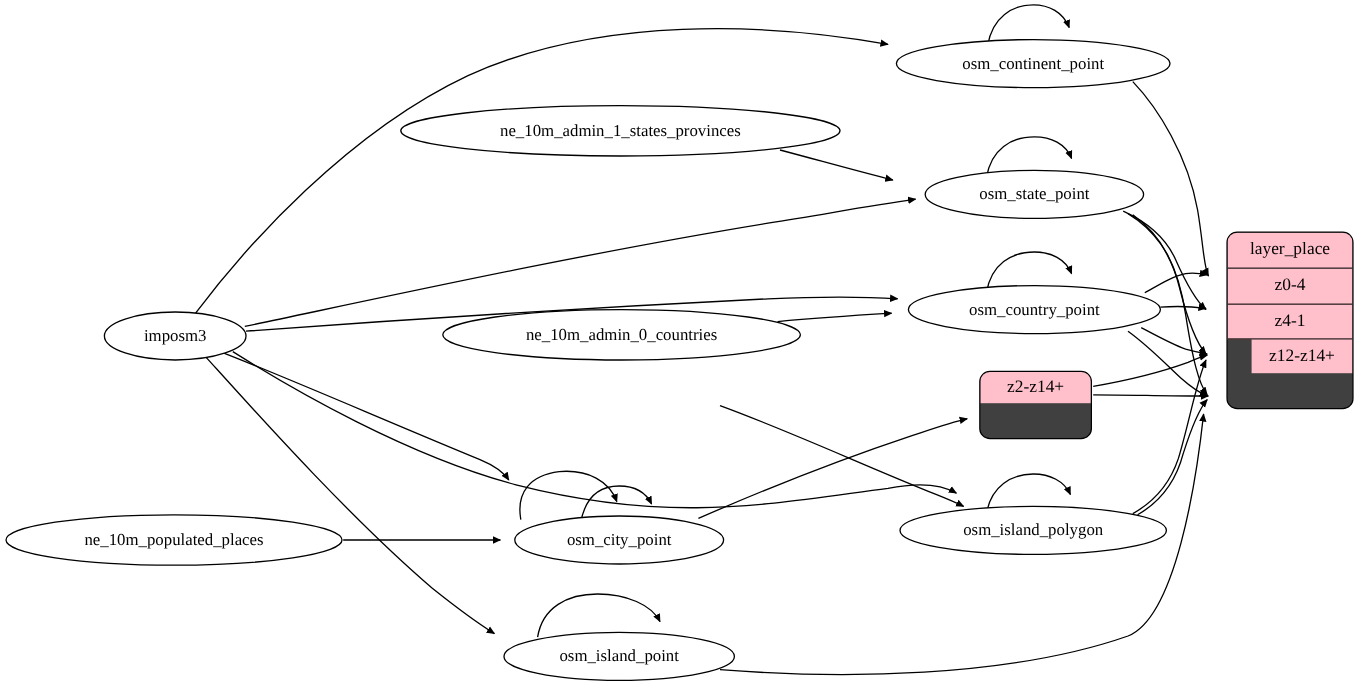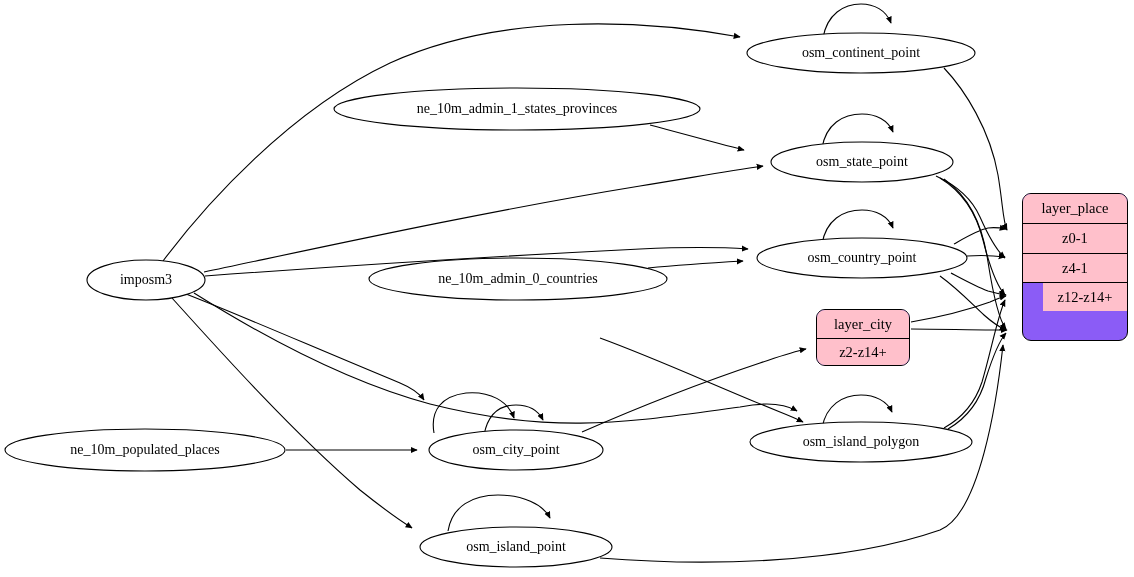--- a/index.html
+++ b/index.html
@@ -33,21 +33,21 @@
   }
   .node-label {
     font-family: "Liberation Serif", "DejaVu Serif", serif;
     font-size: 14px;
     fill: #000000;
     text-anchor: middle;
     dominant-baseline: middle;
   }
   .record-box {
     position: absolute;
-    background: #8b5cf6;
+    background: #404040;
     border: 1.2px solid #000000;
     border-radius: 9px;
     box-sizing: border-box;
     overflow: hidden;
   }
   .record-row {
     display: flex;
     align-items: center;
     justify-content: center;
     font-family: "Liberation Serif", "DejaVu Serif", serif;
@@ -175,23 +175,22 @@
 
       <g>
         <ellipse class="ellipse-node" cx="516" cy="547" rx="96" ry="20"></ellipse>
         <text class="node-label" x="516" y="548">osm_island_point</text>
       </g>
     </g>
   </svg>
 
   <div class="record-box" style="left:1022px; top:193px; width:106px; height:148px;">
     <div class="record-row" style="height:30px;">layer_place</div>
-    <div class="record-row" style="height:30px;">z0-1</div>
+    <div class="record-row" style="height:30px;">z0-4</div>
     <div class="record-row" style="height:29px;">z4-1</div>
     <div class="record-row" style="height:28px;margin-left:20px;">z12-z14+</div>
   </div>
 
   <div class="record-box" style="left:816px; top:309px; width:94px; height:57px;">
-    <div class="record-row" style="height:29px;">layer_city</div>
     <div class="record-row" style="height:26px;">z2-z14+</div>
   </div>
 
 </div>
 
 </body></html>

